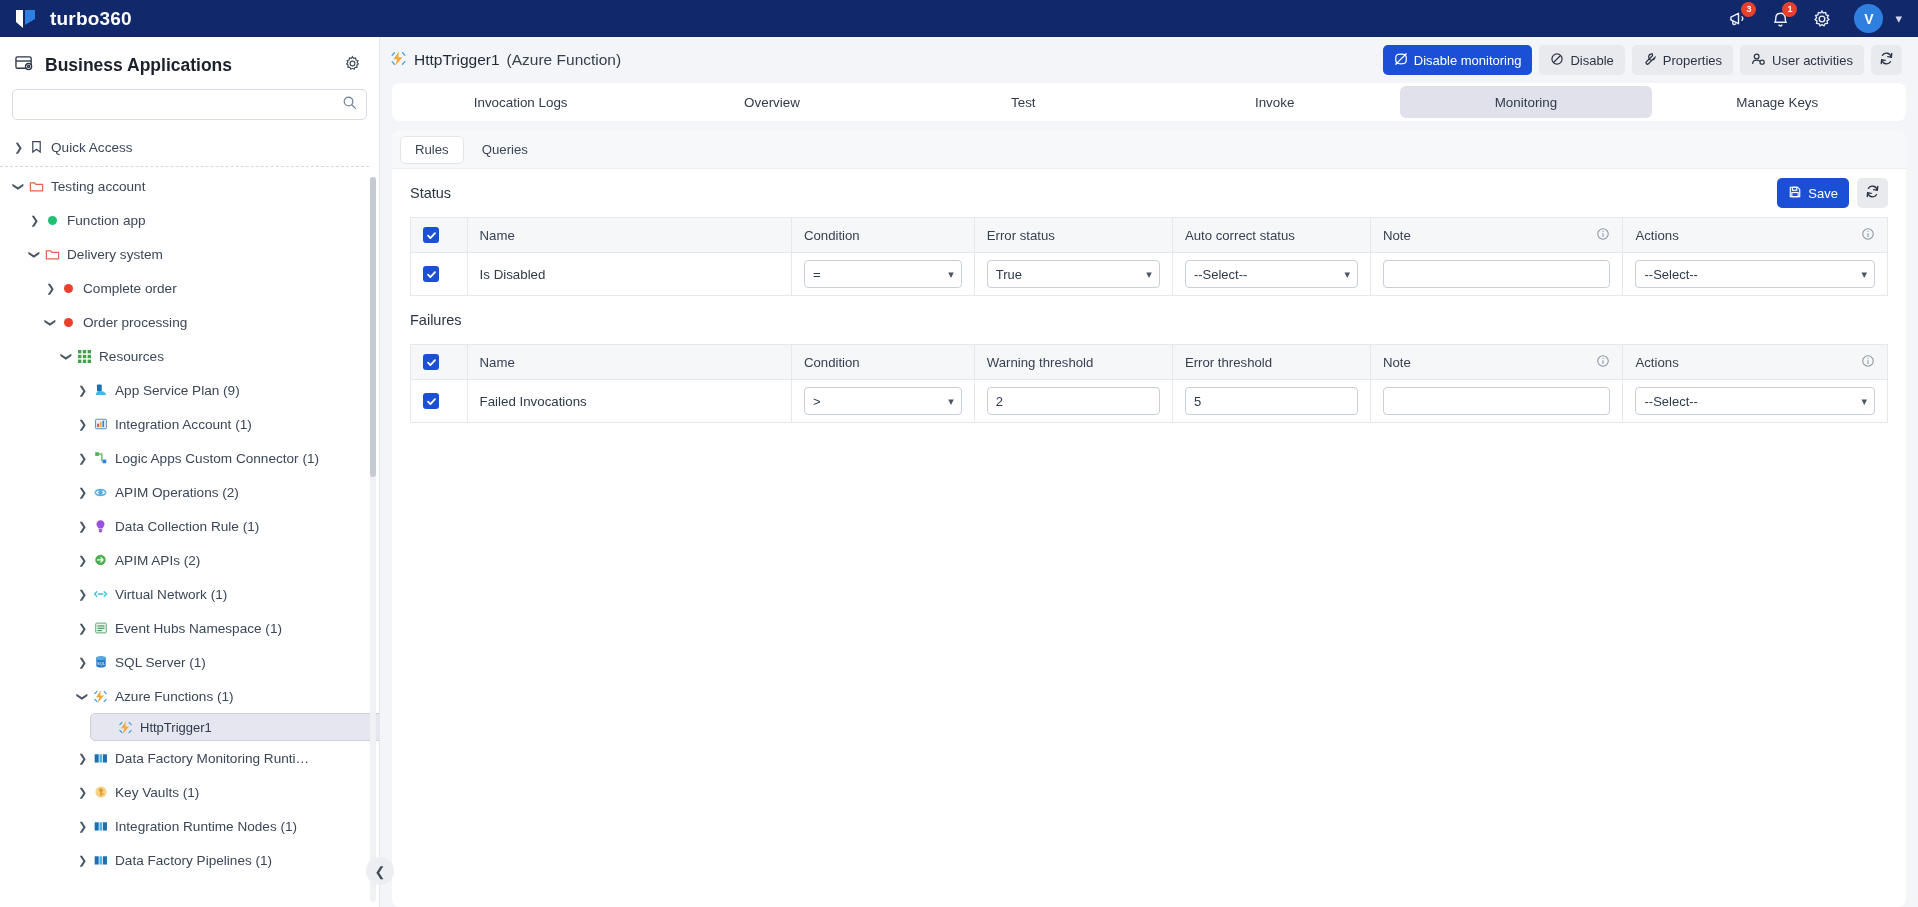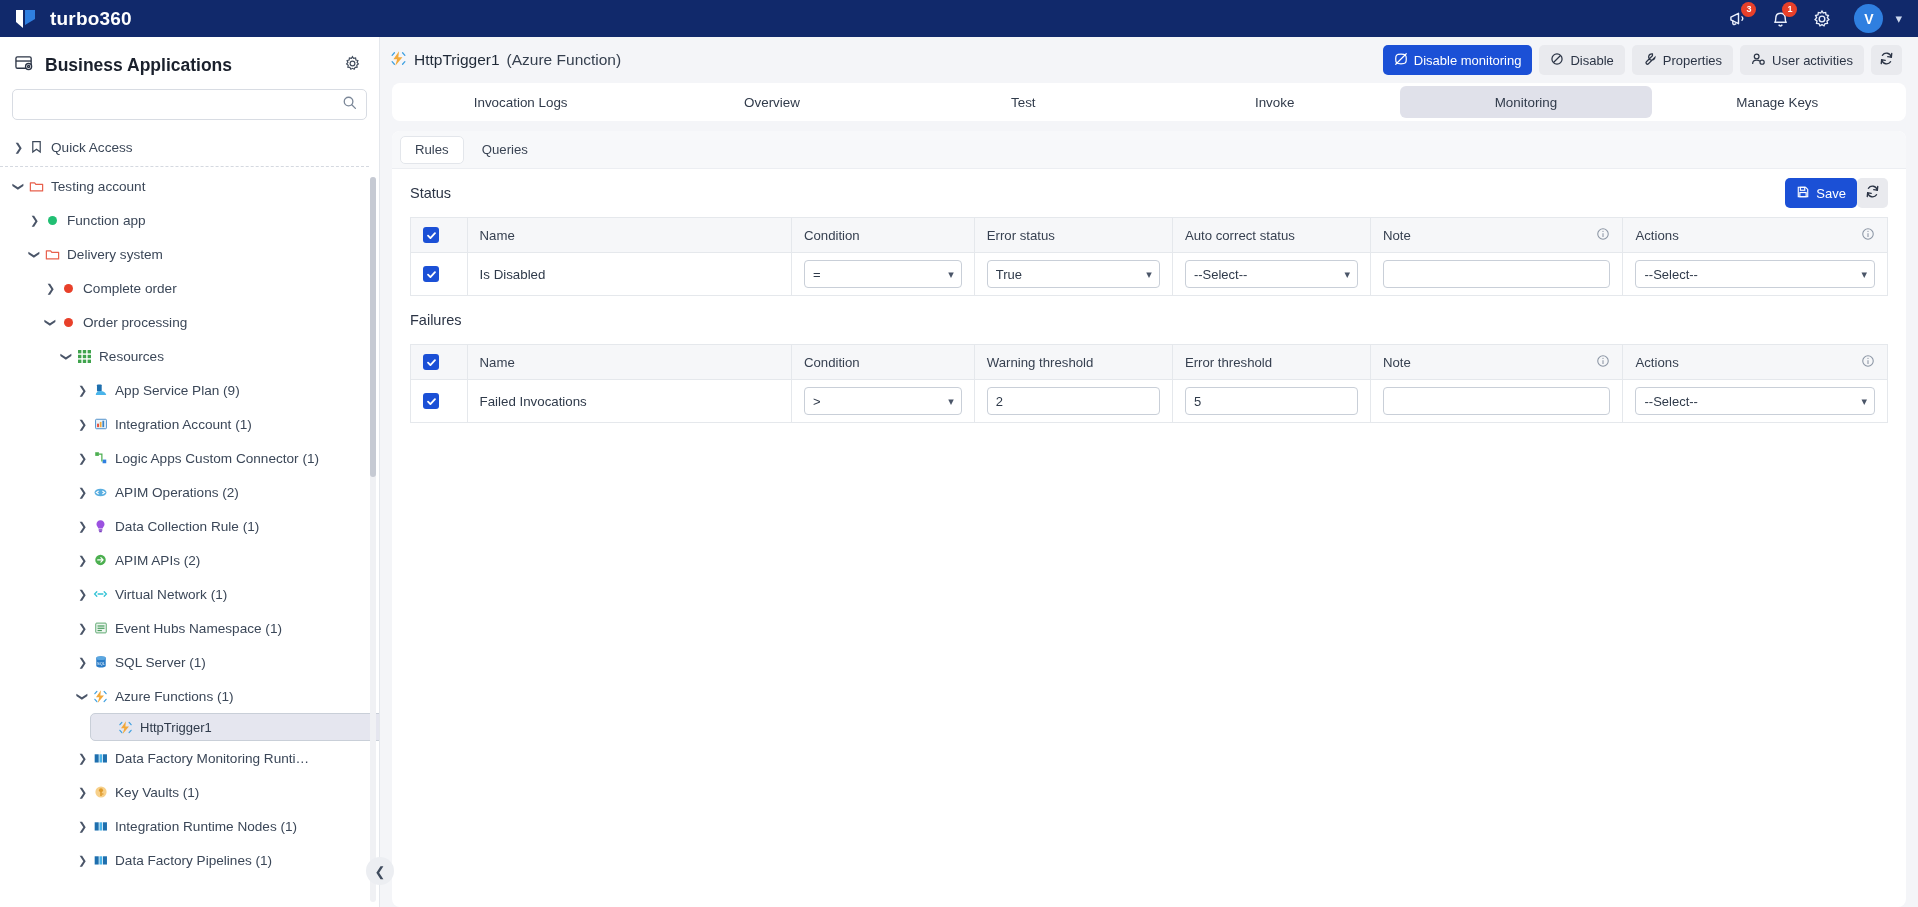--- a/index.html
+++ b/index.html
@@ -271,21 +271,21 @@
   }
 
   .section {
     padding: 0 18px;
   }
   .section-head {
     display: flex; align-items: center;
     height: 48px;
   }
   .section-title { font-size: 14.5px; color: #2b3445; }
-  .section-head .right { margin-left: auto; display: flex; align-items: center; }
+  .section-head .right { margin-left: auto; display: flex; align-items: center; gap: 8px; }
 
   table.rules {
     width: 100%;
     border-collapse: collapse;
     table-layout: fixed;
   }
   table.rules th {
     background: #f6f7f9;
     border: 1px solid #e5e8ec;
     font-weight: 400;

